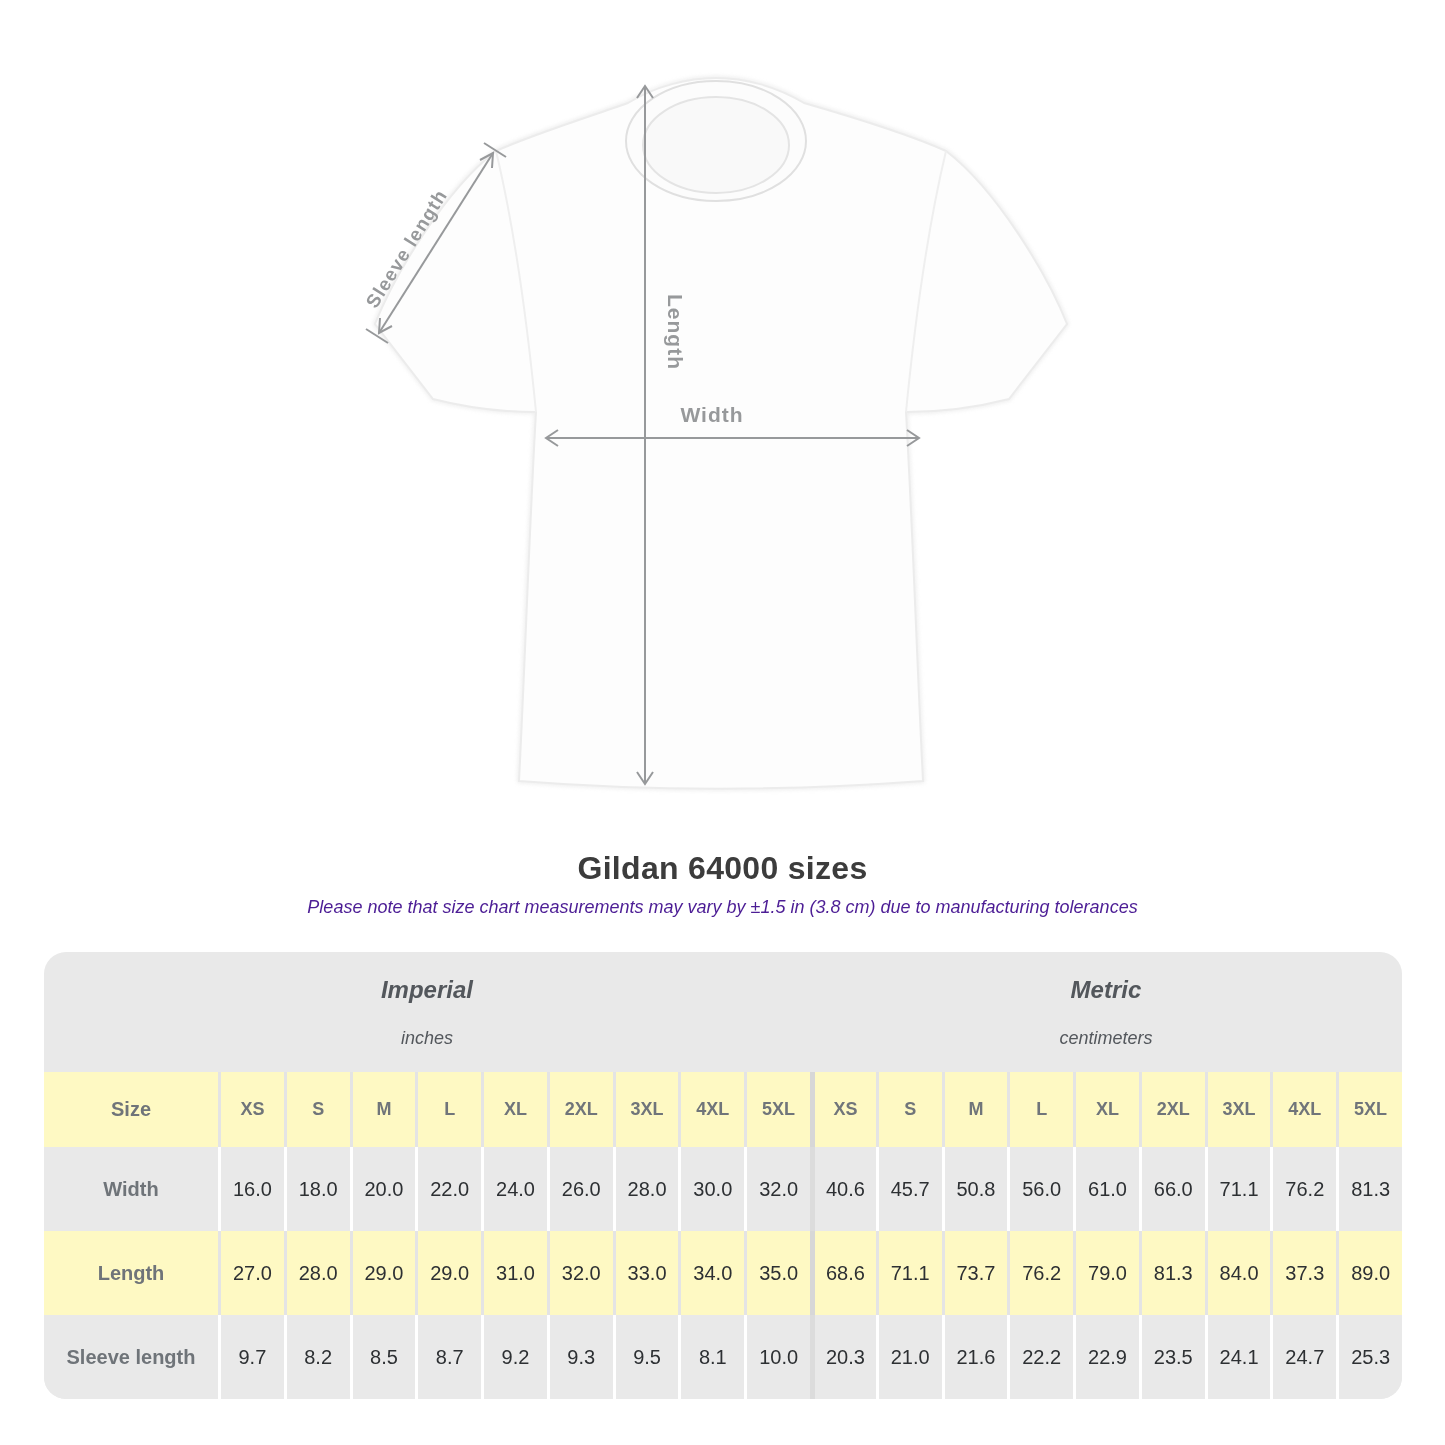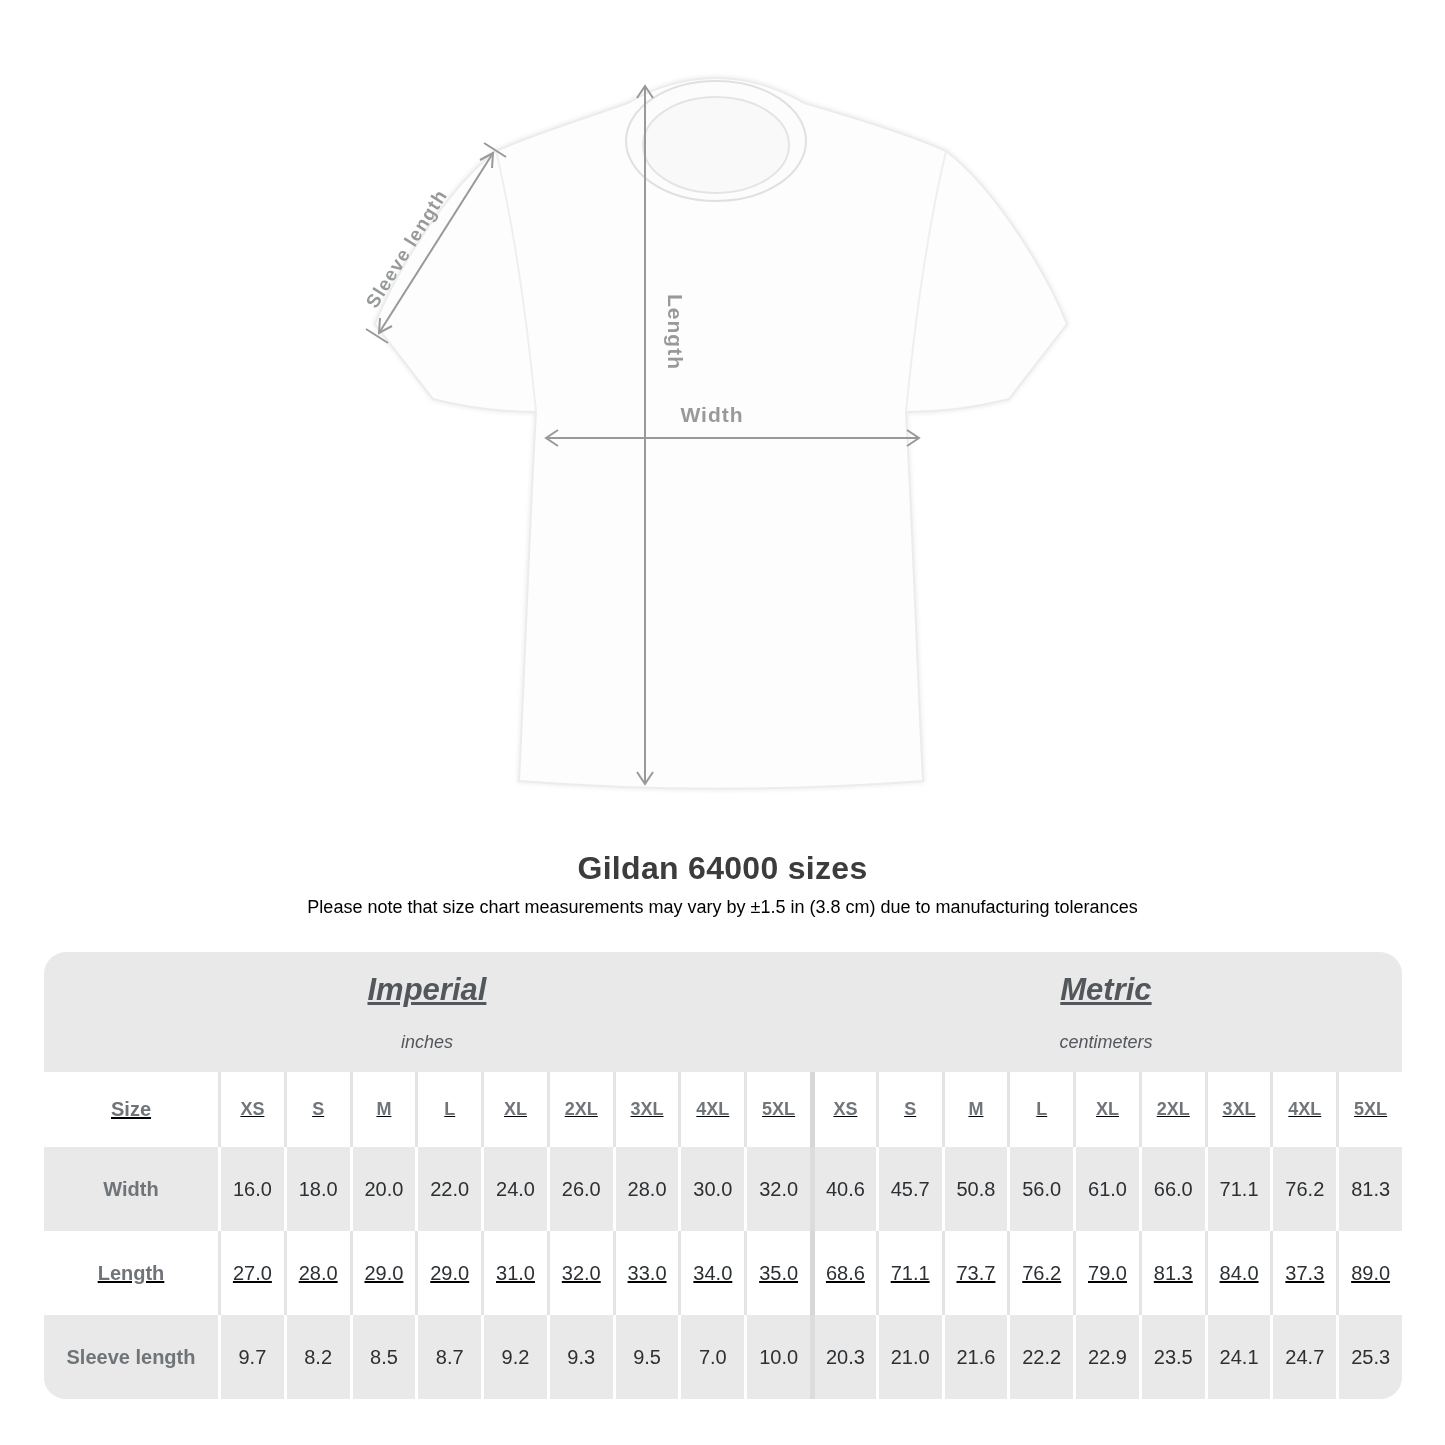--- a/index.html
+++ b/index.html
@@ -8,35 +8,35 @@
     font-family:"Liberation Sans", sans-serif;
   }
   
   .diagram-wrap{position:absolute;top:0;left:0;width:1445px;height:845px;}
   .dim-label{font-family:"Liberation Sans",sans-serif;font-weight:bold;fill:#97999b;letter-spacing:1px;}
   .dim-label.big{font-size:21px;}
   .dim-label.sl{font-size:19px;}
   
   .title-block{position:absolute;top:850px;left:0;width:100%;text-align:center;}
   .main-title{margin:0;font-size:32px;font-weight:bold;color:#3c3c3c;letter-spacing:.3px;}
-  .sub-title{margin:10px 0 0 0;font-size:18px;color:#000000;}
+  .sub-title{margin:10px 0 0 0;font-size:18px;font-style:italic;color:#4c1d95;}
   
   .size-card{
     position:absolute;left:44px;top:952px;width:1358px;
     background:#e9e9e9;border-radius:22px;overflow:hidden;
   }
   .group-header{position:relative;height:120px;}
   .group{position:absolute;top:0;height:100%;display:flex;flex-direction:column;
          align-items:center;justify-content:center;color:#53575c;}
   .group.imperial{left:0;width:56.4%;}
   .group.metric{left:56.4%;right:0;}
-  .group .g-name{font-size:31px;font-weight:bold;font-style:italic;text-decoration:underline;}
+  .group .g-name{font-size:24px;font-weight:bold;font-style:italic;}
   .group .g-unit{font-size:18px;font-style:italic;margin-top:24px;}
   .row{display:grid;grid-template-columns:174px repeat(18,1fr);}
-  .row.white{background:#ffffff;text-decoration:underline;--sep:#e4e4e4;--sepS:#d7d7d7;}
+  .row.white{background:#fef9c3;--sep:#e4e4e4;--sepS:#d7d7d7;}
   .row.gray{background:#e9e9e9;--sep:#ffffff;--sepS:#dcdcdc;}
   .hrow{height:75px;}
   .drow{height:84px;}
   .cell{
     box-sizing:border-box;display:flex;align-items:center;justify-content:center;
     border-left:3px solid var(--sep);overflow:hidden;
   }
   .cell.lbl{border-left:none;font-weight:bold;color:#6f7479;font-size:20px;}
   .cell.ms{border-left:5px solid var(--sepS);}
   .hc{font-weight:bold;color:#70757a;font-size:18px;text-align:right;}
@@ -186,21 +186,21 @@
 
   <div class="row drow gray">
     <div class="cell lbl">Sleeve length</div>
     <div class="cell val">9.7</div>
     <div class="cell val">8.2</div>
     <div class="cell val">8.5</div>
     <div class="cell val">8.7</div>
     <div class="cell val">9.2</div>
     <div class="cell val">9.3</div>
     <div class="cell val">9.5</div>
-    <div class="cell val">7.0</div>
+    <div class="cell val">8.1</div>
     <div class="cell val">10.0</div>
     <div class="cell val ms">20.3</div>
     <div class="cell val">21.0</div>
     <div class="cell val">21.6</div>
     <div class="cell val">22.2</div>
     <div class="cell val">22.9</div>
     <div class="cell val">23.5</div>
     <div class="cell val">24.1</div>
     <div class="cell val">24.7</div>
     <div class="cell val">25.3</div>

